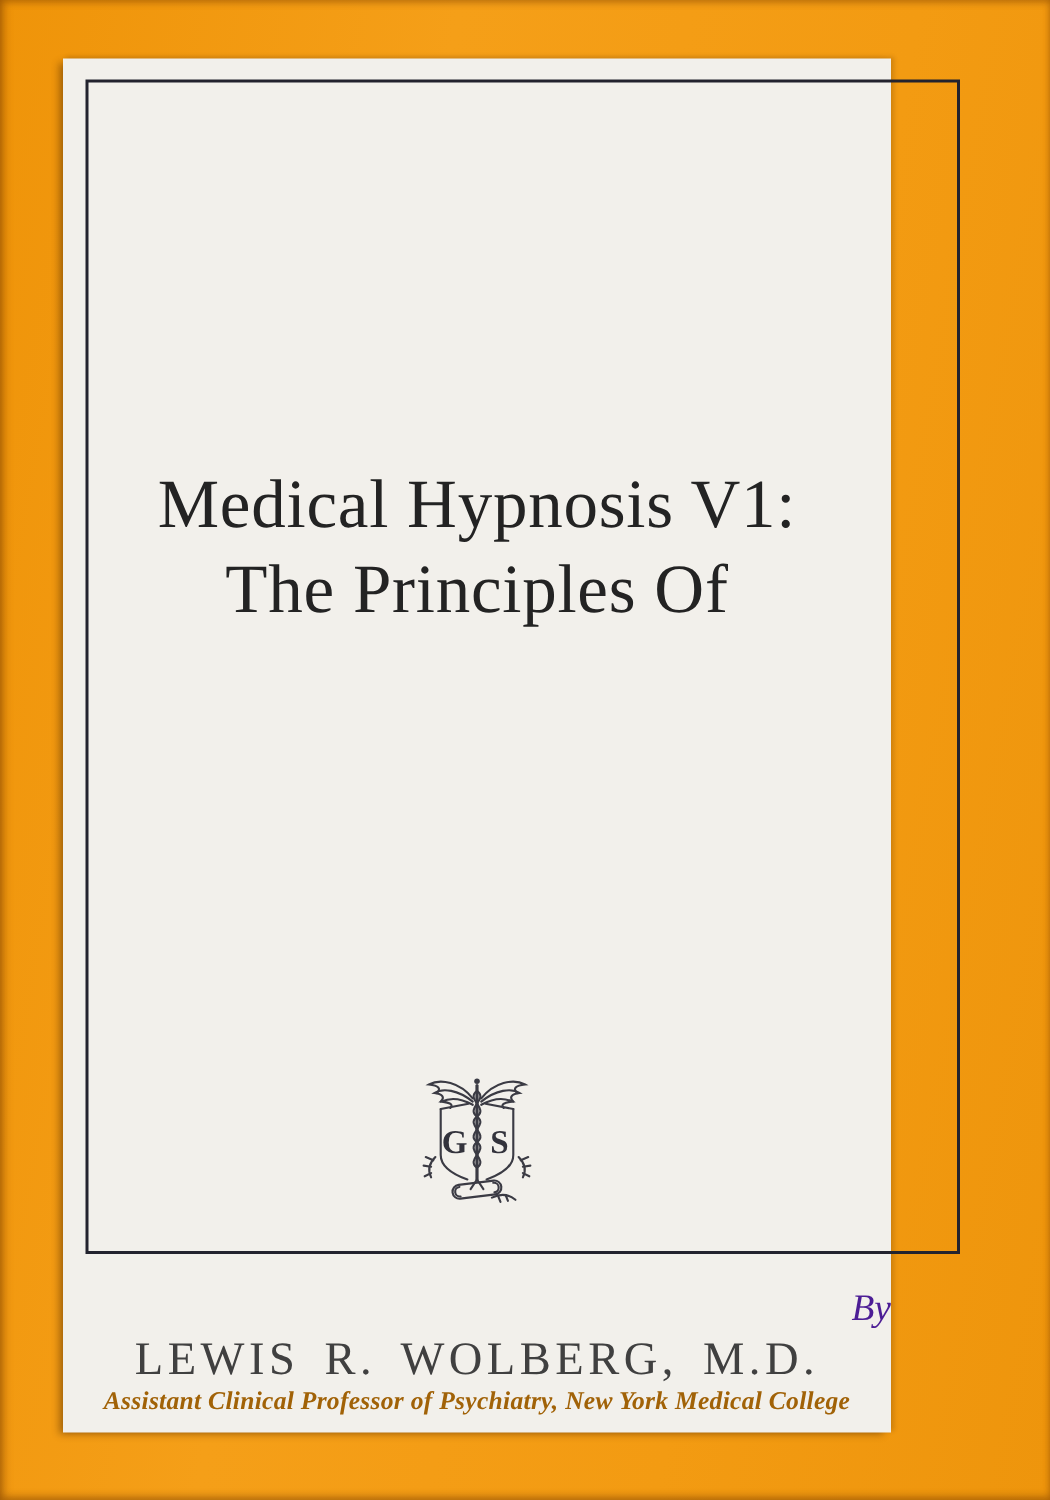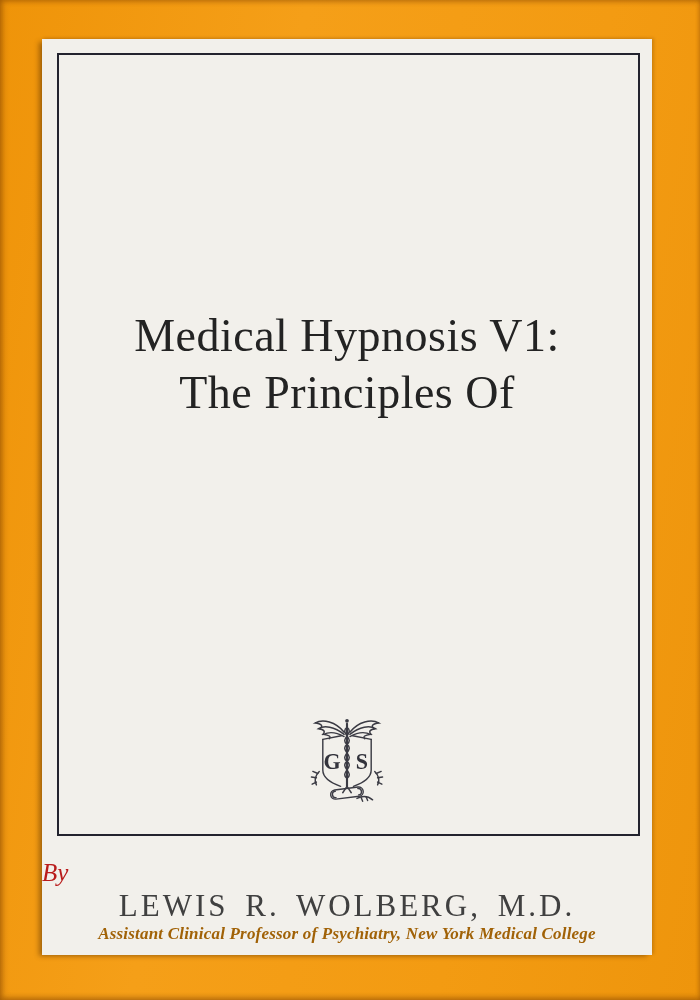--- a/index.html
+++ b/index.html
@@ -23,21 +23,21 @@
     inset: 0;
     pointer-events: none;
     box-shadow: inset 3px 0 6px rgba(120,60,0,.35),
                 inset 0 2px 4px rgba(120,60,0,.25),
                 inset 0 -3px 5px rgba(120,60,0,.3);
   }
   .panel {
     position: absolute;
     left: 42px;
     top: 39px;
-    width: 610px;
+    width: 552px;
     height: 916px;
     background: #f2f0eb;
     box-shadow: -4px 2px 5px -1px rgba(70,35,0,.45),
                 2px -1px 3px rgba(70,35,0,.2);
   }
   .frame {
     position: absolute;
     left: 15px;
     top: 14px;
     width: 579px;
@@ -73,24 +73,24 @@
     fill: #33333c;
     font-family: "Liberation Serif", "DejaVu Serif", serif;
     font-weight: bold;
     font-size: 31px;
   }
   .byline {
     position: absolute;
     top: 820px;
     left: 0;
     right: 0;
-    text-align: left;
+    text-align: right;
     font-style: italic;
     font-size: 25px;
-    color: #b91c1c;
+    color: #4c1d95;
   }
   .author {
     position: absolute;
     top: 849px;
     left: 0;
     right: 0;
     text-align: center;
     font-size: 31px;
     letter-spacing: 3px;
     word-spacing: 6px;

